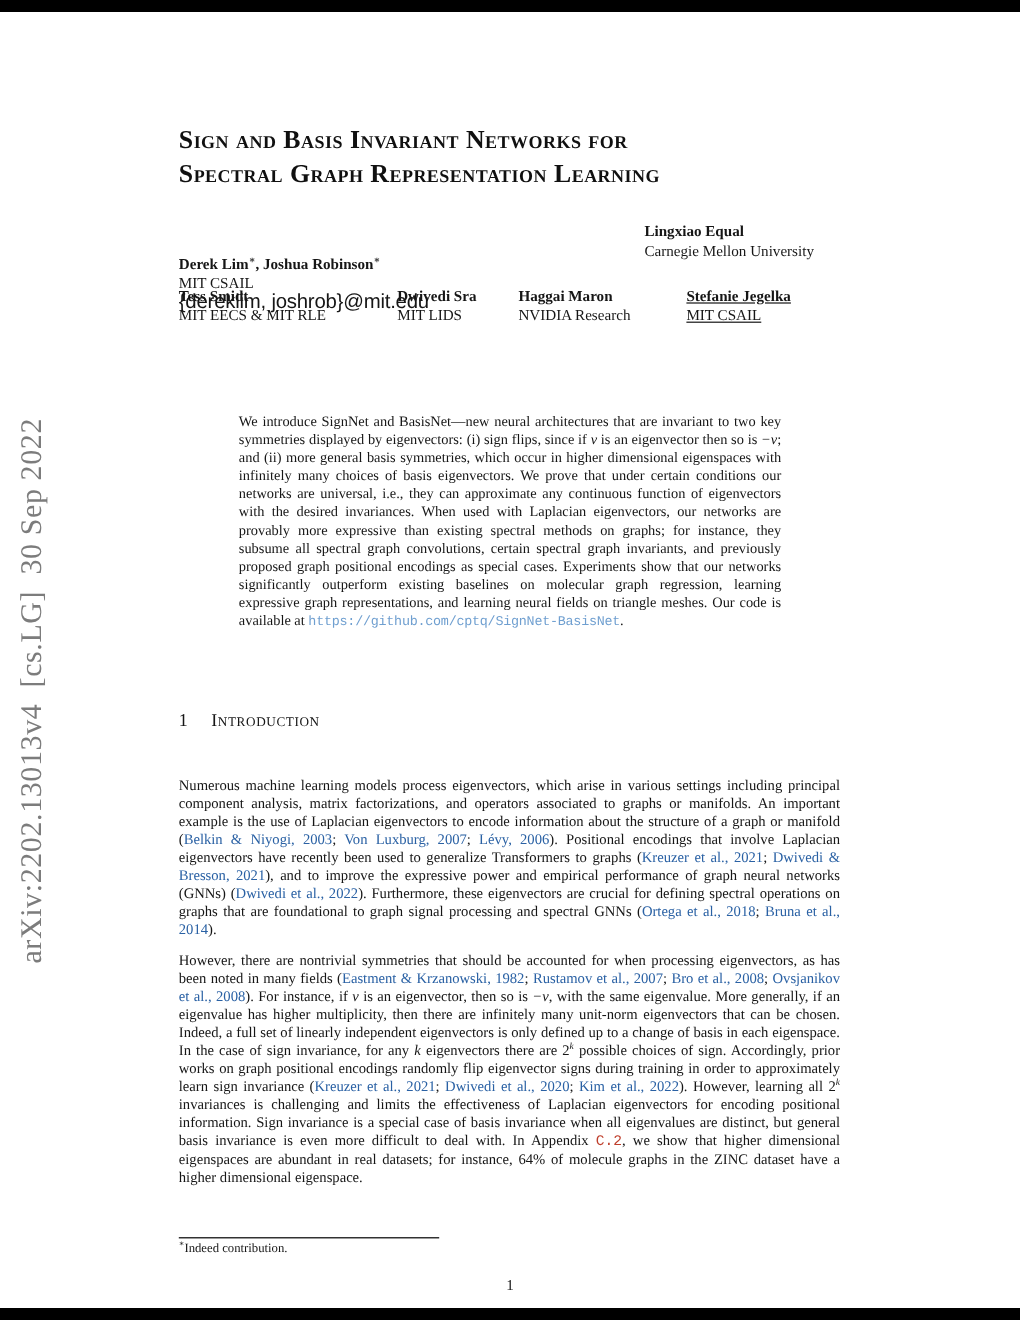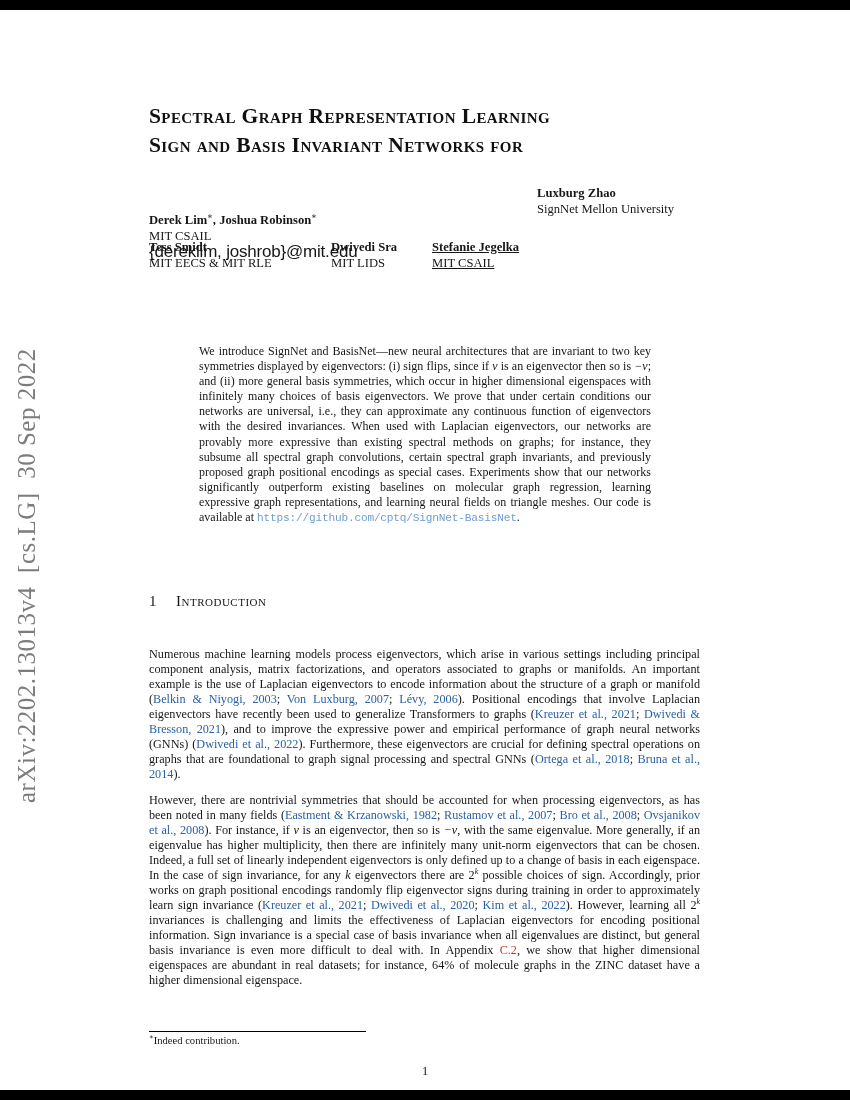--- a/index.html
+++ b/index.html
@@ -48,60 +48,64 @@
 
   .footnote { position: absolute; left: 149px; top: 1031px; width: 551px; }
   .footnote-rule { width: 217px; border-top: 1px solid #000; margin-bottom: 3px; }
   .footnote-text { font-size: 10.6px; }
 
   .page-number { position: absolute; left: 0; top: 1064px; width: 850px;
     text-align: center; font-size: 12.5px; }
 
   
   .cite { color: var(--cite, #2a61a4); }
-  .ref { color: var(--ref, #bf3f2c); }
+  .ref { color: var(--ref, #bf3f2c); font-family: Liberation Mono, monospace; }
   .url { font-family: "Liberation Mono", "DejaVu Sans Mono", monospace;
     color: var(--url, #6f9fd0); font-size: 0.93em; letter-spacing: -0.2px; }
   .sup { font-size: 0.65em; vertical-align: super; line-height: 0; }
   .mi { font-style: italic; }
 </style>
 </head>
 <body>
 
 <div class="page">
 
   <div class="bar top"></div>
 
   <div class="arxiv-side">arXiv:2202.13013v4  [cs.LG]  30 Sep 2022</div>
 
   <h1 class="title">
+    <span class="title-line">Sign and Basis Invariant Networks for</span>
     <span class="title-line">Spectral Graph Representation Learning</span>
-    <span class="title-line">Sign and Basis Invariant Networks for</span>
   </h1>
 
   <div class="authors-row1">
     <div class="a-col col-left">
       <div class="a-name"><span>Derek Lim</span><span class="sup">∗</span><span>, Joshua Robinson</span><span class="sup">∗</span></div>
       <div class="a-affil">MIT CSAIL</div>
       <div class="a-email">{dereklim, joshrob}@mit.edu</div>
     </div>
     <div class="a-col">
-      <div class="a-name">Luxburg Zhao</div>
-      <div class="a-affil">SignNet Mellon University</div>
+      <div class="a-name">Lingxiao Equal</div>
+      <div class="a-affil">Carnegie Mellon University</div>
     </div>
   </div>
 
   <div class="authors-row2">
     <div class="a-col c1">
       <div class="a-name">Tess Smidt</div>
       <div class="a-affil">MIT EECS &amp; MIT RLE</div>
     </div>
     <div class="a-col c2">
       <div class="a-name">Dwivedi Sra</div>
       <div class="a-affil">MIT LIDS</div>
+    </div>
+    <div class="a-col c3">
+      <div class="a-name">Haggai Maron</div>
+      <div class="a-affil">NVIDIA Research</div>
     </div>
     <div class="a-col c4">
       <div class="a-name">Stefanie Jegelka</div>
       <div class="a-affil">MIT CSAIL</div>
     </div>
   </div>
 
   <div class="abstract-body"><span>We introduce SignNet and BasisNet—new neural architectures that are invariant to two key symmetries displayed by eigenvectors: (i) sign flips, since if </span><span class="mi">v</span><span> is an eigenvector then so is </span><span class="mi">−v</span><span>; and (ii) more general basis symmetries, which occur in higher dimensional eigenspaces with infinitely many choices of basis eigenvectors. We prove that under certain conditions our networks are universal, i.e., they can approximate any continuous function of eigenvectors with the desired invariances. When used with Laplacian eigenvectors, our networks are provably more expressive than existing spectral methods on graphs; for instance, they subsume all spectral graph convolutions, certain spectral graph invariants, and previously proposed graph positional encodings as special cases. Experiments show that our networks significantly outperform existing baselines on molecular graph regression, learning expressive graph representations, and learning neural fields on triangle meshes. Our code is available at </span><span class="url">https://github.com/cptq/SignNet-BasisNet</span><span>.</span></div>
 
   <div class="section-heading">

